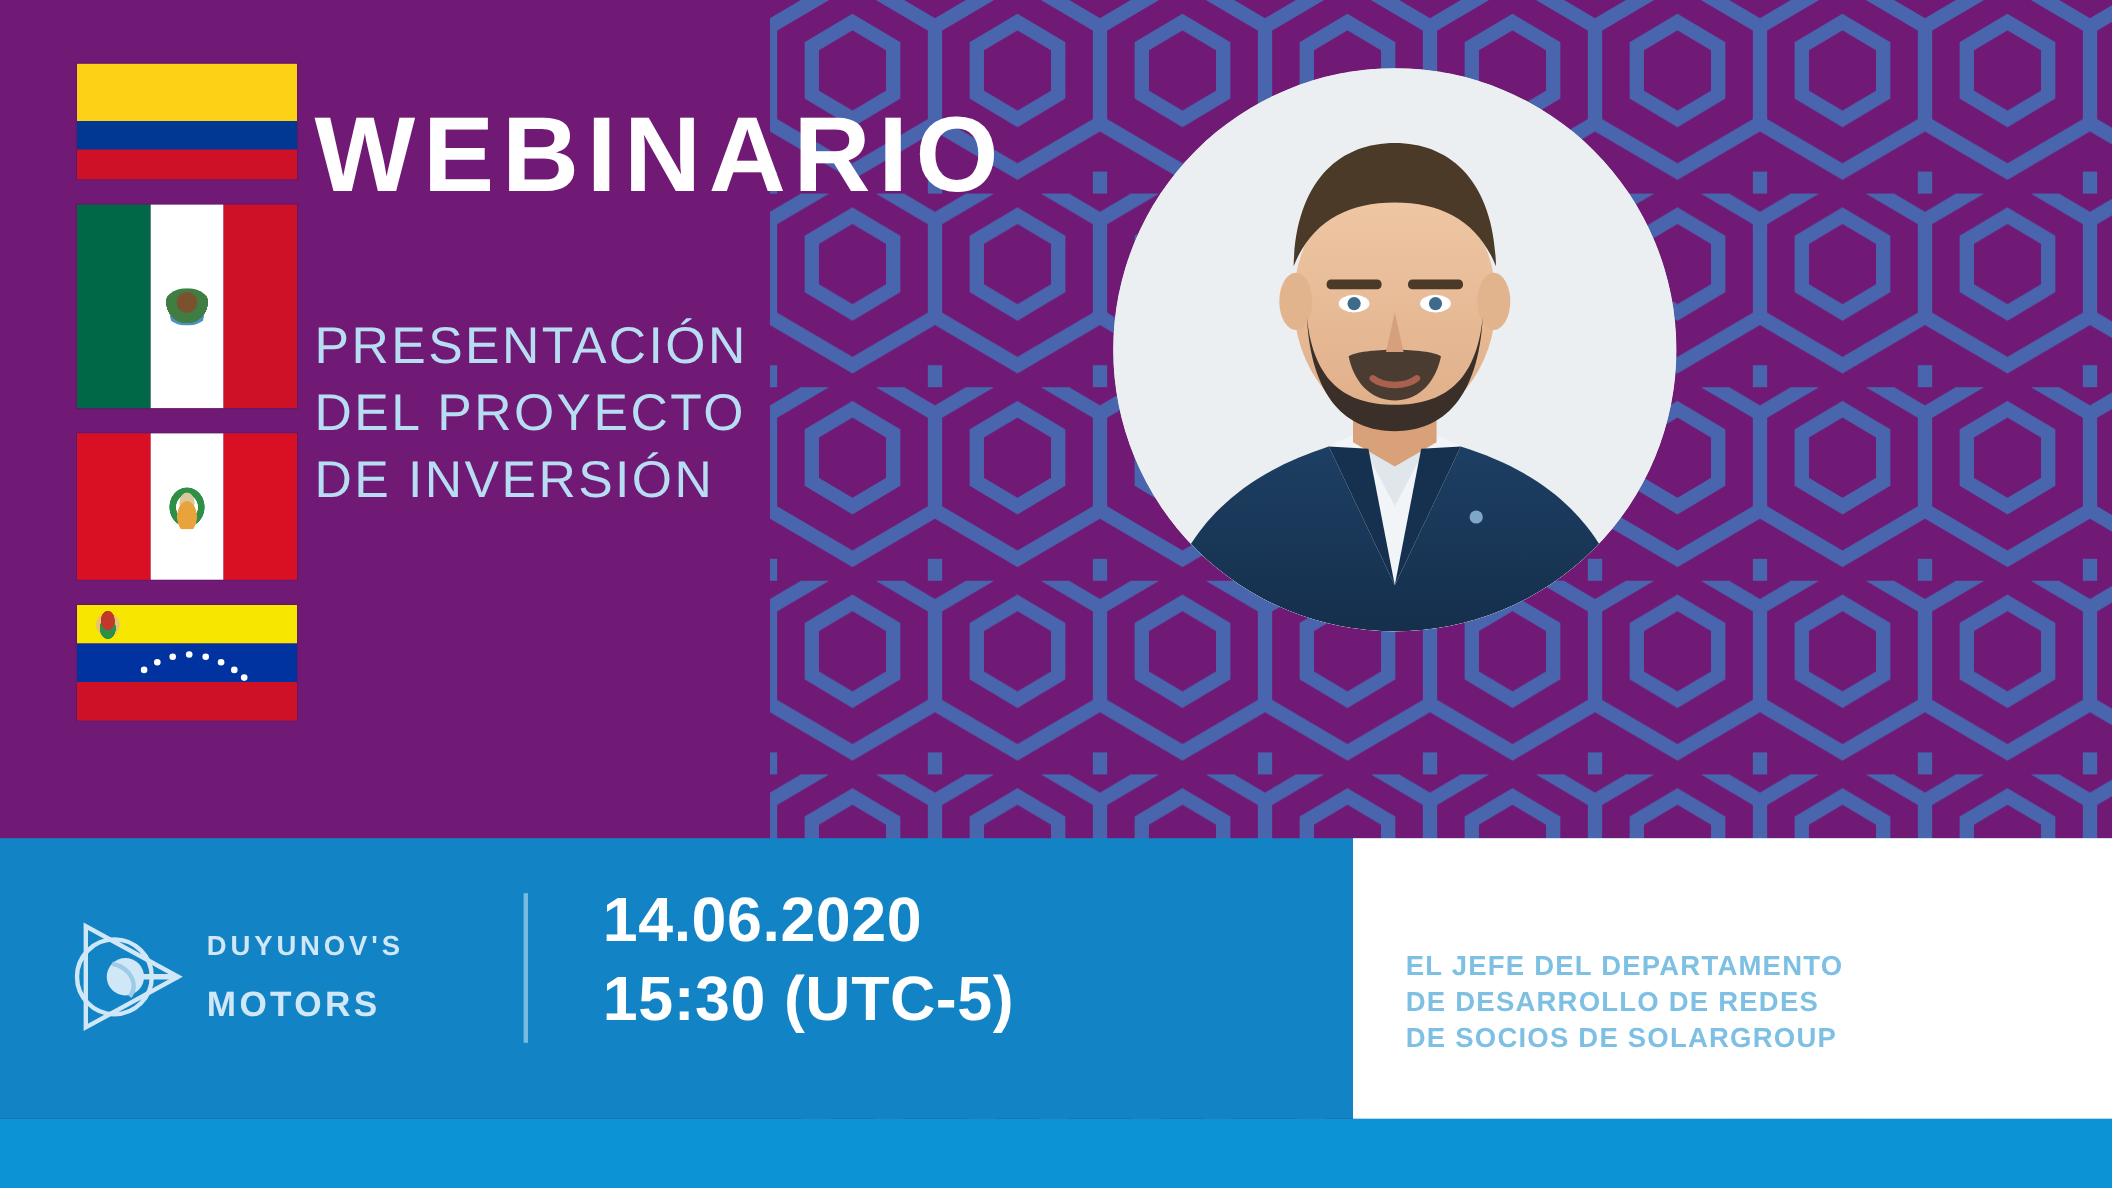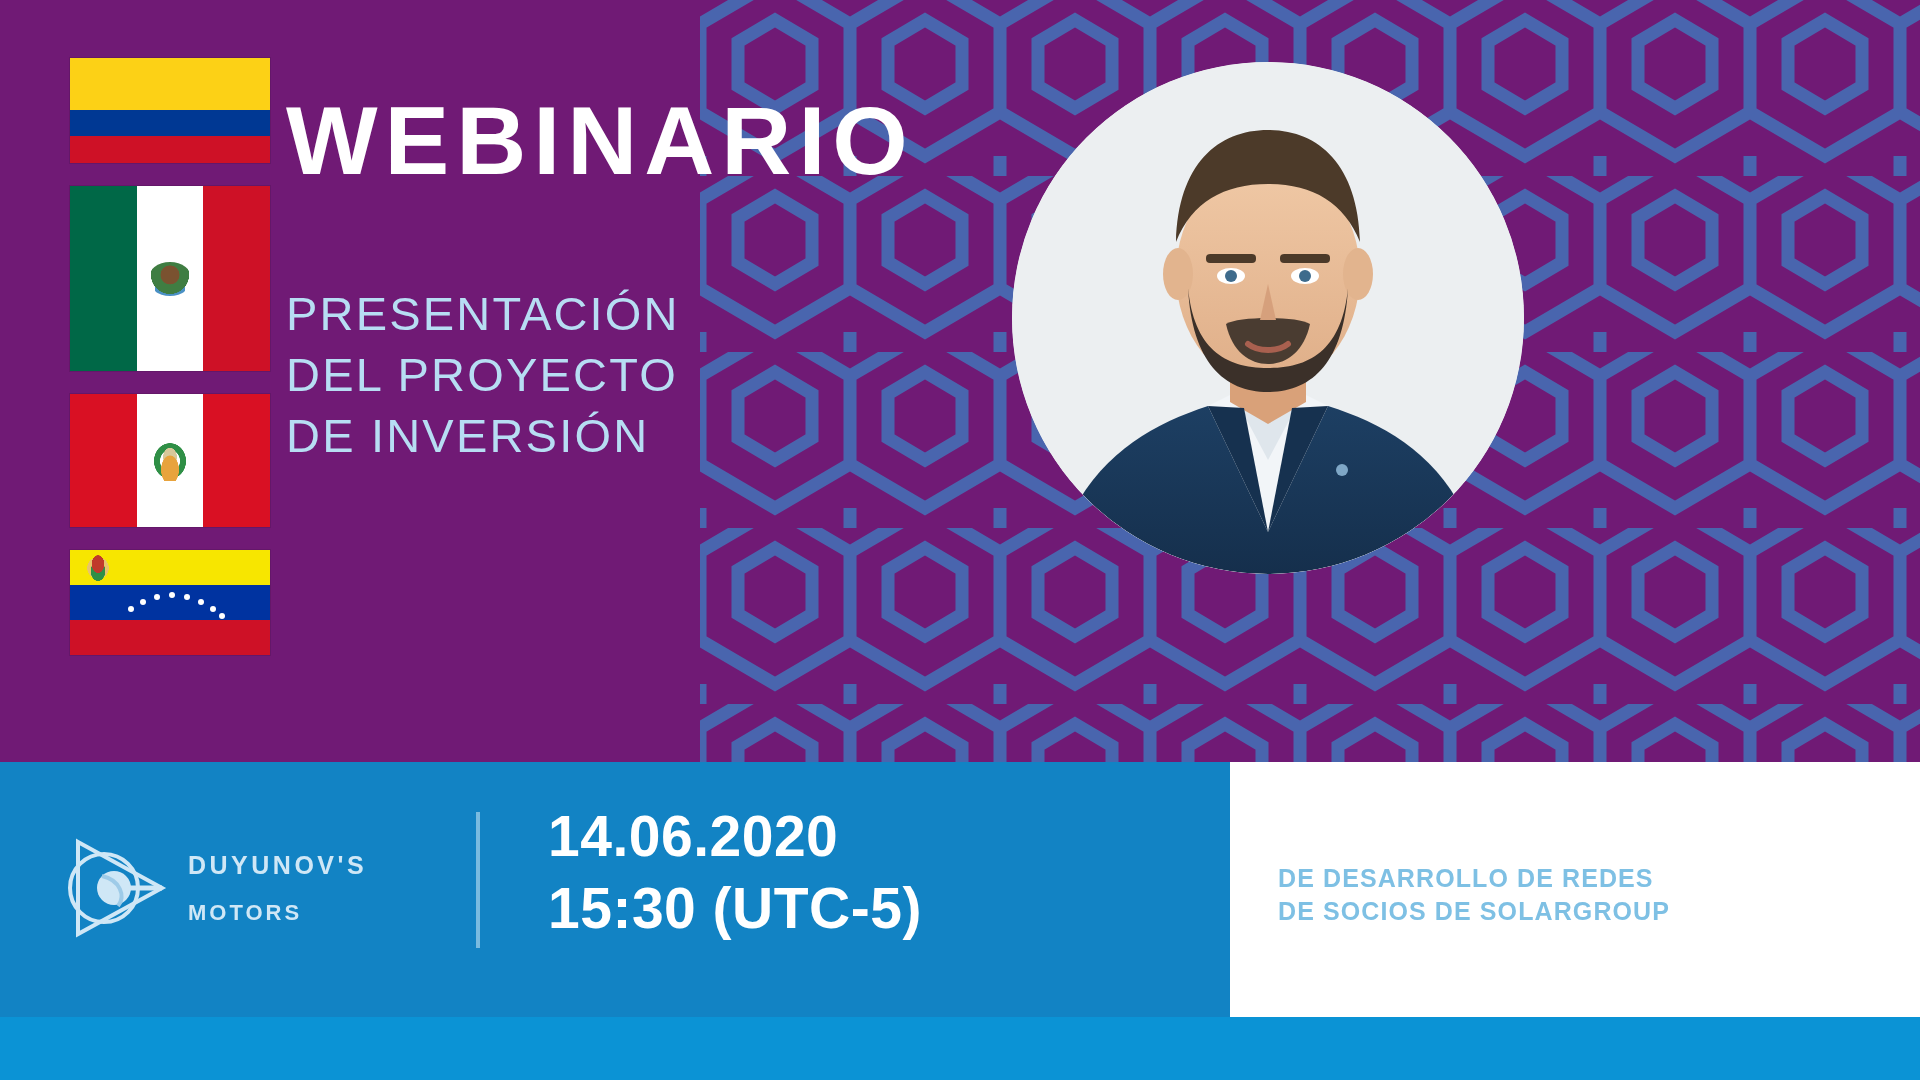--- a/index.html
+++ b/index.html
@@ -98,21 +98,21 @@
     position:absolute;left:0;top:1017px;width:1920px;height:63px;background:#0b93d5;
   }
 
   
   #logo{position:absolute;left:62px;top:836px;display:flex;align-items:center;gap:18px;}
   #logo-mark{width:108px;height:104px;flex:0 0 auto;}
   #logo-text{
     color:#cfe7f6;font-weight:bold;line-height:1.0;letter-spacing:3px;
   }
   #logo-text .l1{font-size:25px;display:block;letter-spacing:3.5px;}
-  #logo-text .l2{font-size:22px;display:block;letter-spacing:3px;margin-top:24px;}
+  #logo-text .l2{font-size:32px;display:block;letter-spacing:3px;margin-top:24px;}
 
   #divider{
     position:absolute;left:476px;top:812px;width:4px;height:136px;background:#8cc5e5;opacity:.85;
   }
   #datetime{
     position:absolute;left:548px;top:800px;
     color:#ffffff;font-weight:bold;font-size:57px;line-height:72px;letter-spacing:.5px;
     white-space:nowrap;
   }
   #datetime span{display:block;}
@@ -279,18 +279,19 @@
 
   <div id="divider"></div>
 
   <div id="datetime">
     <span>14.06.2020</span>
     <span>15:30 (UTC-5)</span>
   </div>
 
   <div id="speaker">
     <div id="speaker-title">
+      <span>EL JEFE DEL DEPARTAMENTO</span>
       <span>DE DESARROLLO DE REDES</span>
       <span>DE SOCIOS DE SOLARGROUP</span>
     </div>
   </div>
 
 </div>
 
 </body></html>

